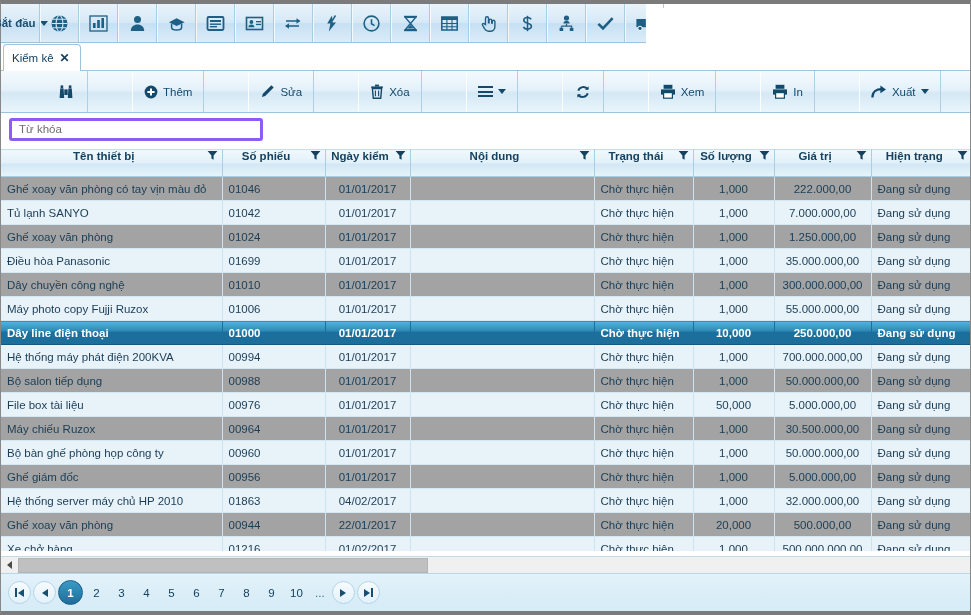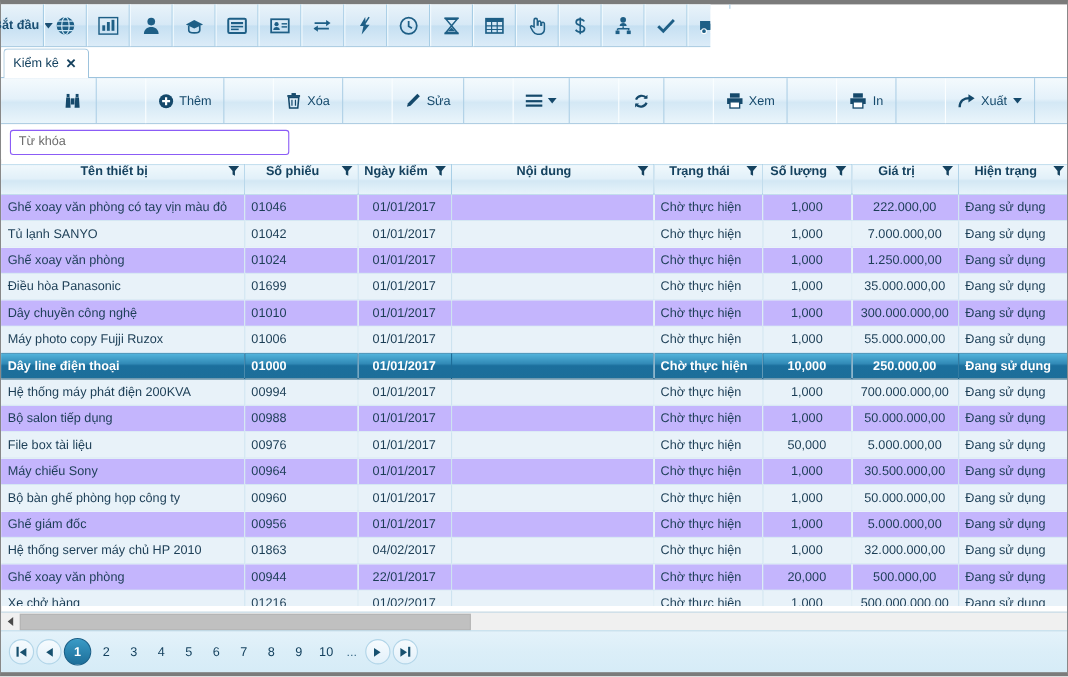--- a/index.html
+++ b/index.html
@@ -121,21 +121,21 @@
 
   
   .searchrow {
     height: 32px;
     display: flex; align-items: center;
     padding-left: 8px;
     background: #ffffff;
   }
   .searchbox {
     width: 254px; height: 23px;
-    border: 1px solid #8b5cf6;
+    border: 3px solid #8b5cf6;
     border-radius: 3px;
     padding: 0 7px;
     font-size: 11.5px;
     font-family: "Liberation Sans", sans-serif;
     color: #2a2a2a;
     background: #ffffff;
     outline: none;
   }
   .searchbox::placeholder { color: #6d6d6d; }
 
@@ -178,21 +178,21 @@
   }
   table.grid td {
     height: 24px;
     border-right: 1px solid #cde3f0;
     border-bottom: 1px solid #d4e7f3;
     padding: 0 6px;
     white-space: nowrap;
     overflow: hidden;
     text-overflow: ellipsis;
   }
-  tr.r-odd td { background: #c4b5fd; }
+  tr.r-odd td { background: #a3a3a3; }
   tr.r-even td { background: #e8f2f9; }
   tr.r-sel td {
     background: linear-gradient(to bottom, #53b4dc 0%, #2f87b4 42%, #1b6f9d 46%, #1d6e99 100%);
     color: #ffffff;
     font-weight: bold;
     border-right-color: #1d6e99;
     border-bottom-color: #15587d;
   }
   td.num { text-align: center; }
   td.ctr { text-align: center; }
@@ -419,33 +419,33 @@
         </svg>
     </div>
     <div class="ab-btn">
       <svg width="14" height="14" viewBox="0 0 14 14">
           <circle cx="7" cy="7" r="6.4" fill="#15496b"></circle>
           <path d="M7 3.4v7.2M3.4 7h7.2" stroke="#fff" stroke-width="2"></path>
         </svg>
       <span>Thêm</span>
     </div>
     <div class="ab-btn">
+      <svg width="15" height="15" viewBox="0 0 15 15">
+          <path d="M11.4 1.3 13.7 3.6 5.2 12.1 1.9 13.1 2.9 9.8z" fill="#15496b"></path>
+        </svg>
+      <span>Sửa</span>
+    </div>
+    <div class="ab-btn">
       <svg width="14" height="15" viewBox="0 0 14 15">
           <rect x="1.2" y="2.4" width="11.6" height="1.7" fill="#15496b"></rect>
           <rect x="5" y="0.6" width="4" height="1.8" fill="#15496b"></rect>
           <path d="M2.4 4.6h9.2l-.9 9.6H3.3z" fill="none" stroke="#15496b" stroke-width="1.4"></path>
           <path d="M5.4 6.6v5.6M8.6 6.6v5.6" stroke="#15496b" stroke-width="1.1"></path>
         </svg>
       <span>Xóa</span>
-    </div>
-    <div class="ab-btn">
-      <svg width="15" height="15" viewBox="0 0 15 15">
-          <path d="M11.4 1.3 13.7 3.6 5.2 12.1 1.9 13.1 2.9 9.8z" fill="#15496b"></path>
-        </svg>
-      <span>Sửa</span>
     </div>
     <div class="ab-btn">
       <span class="hamb" style="width:15px;height:11px;background:linear-gradient(#15496b,#15496b) 0 0/15px 2px no-repeat,linear-gradient(#15496b,#15496b) 0 4.5px/15px 2px no-repeat,linear-gradient(#15496b,#15496b) 0 9px/15px 2px no-repeat;"></span>
       <span class="caret-d" style="border-top-color:#15496b"></span>
     </div>
     <div class="ab-btn ab-icononly">
       <svg width="16" height="16" viewBox="0 0 16 16">
           <path d="M12.8 5.2A5.6 5.6 0 0 0 3.2 6.6" fill="none" stroke="#15496b" stroke-width="2"></path>
           <path d="M3.2 10.8a5.6 5.6 0 0 0 9.6-1.4" fill="none" stroke="#15496b" stroke-width="2"></path>
           <path d="M13.6 2.2v3.6h-3.6zM2.4 13.8v-3.6h3.6z" fill="#15496b"></path>
@@ -662,21 +662,21 @@
             <td>File box tài liệu</td>
             <td>00976</td>
             <td class="ctr">01/01/2017</td>
             <td></td>
             <td>Chờ thực hiện</td>
             <td class="num">50,000</td>
             <td class="num">5.000.000,00</td>
             <td style="border-right: none;">Đang sử dụng</td>
           </tr>
           <tr class="r-odd">
-            <td>Máy chiếu Sony</td>
+            <td>Máy chiếu Ruzox</td>
             <td>00964</td>
             <td class="ctr">01/01/2017</td>
             <td></td>
             <td>Chờ thực hiện</td>
             <td class="num">1,000</td>
             <td class="num">30.500.000,00</td>
             <td style="border-right: none;">Đang sử dụng</td>
           </tr>
           <tr class="r-even">
             <td>Bộ bàn ghế phòng họp công ty</td>

